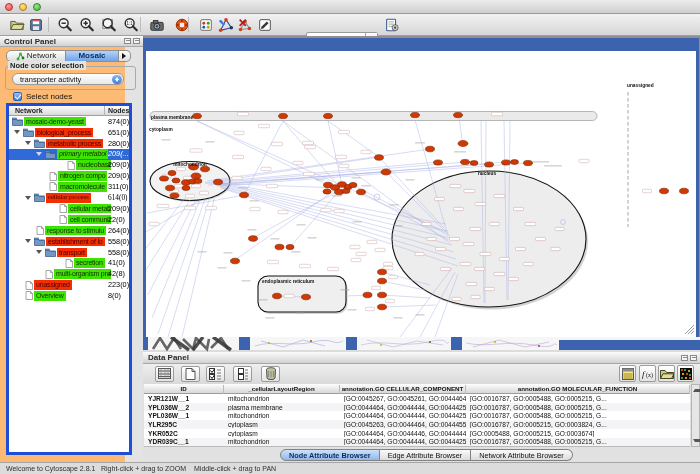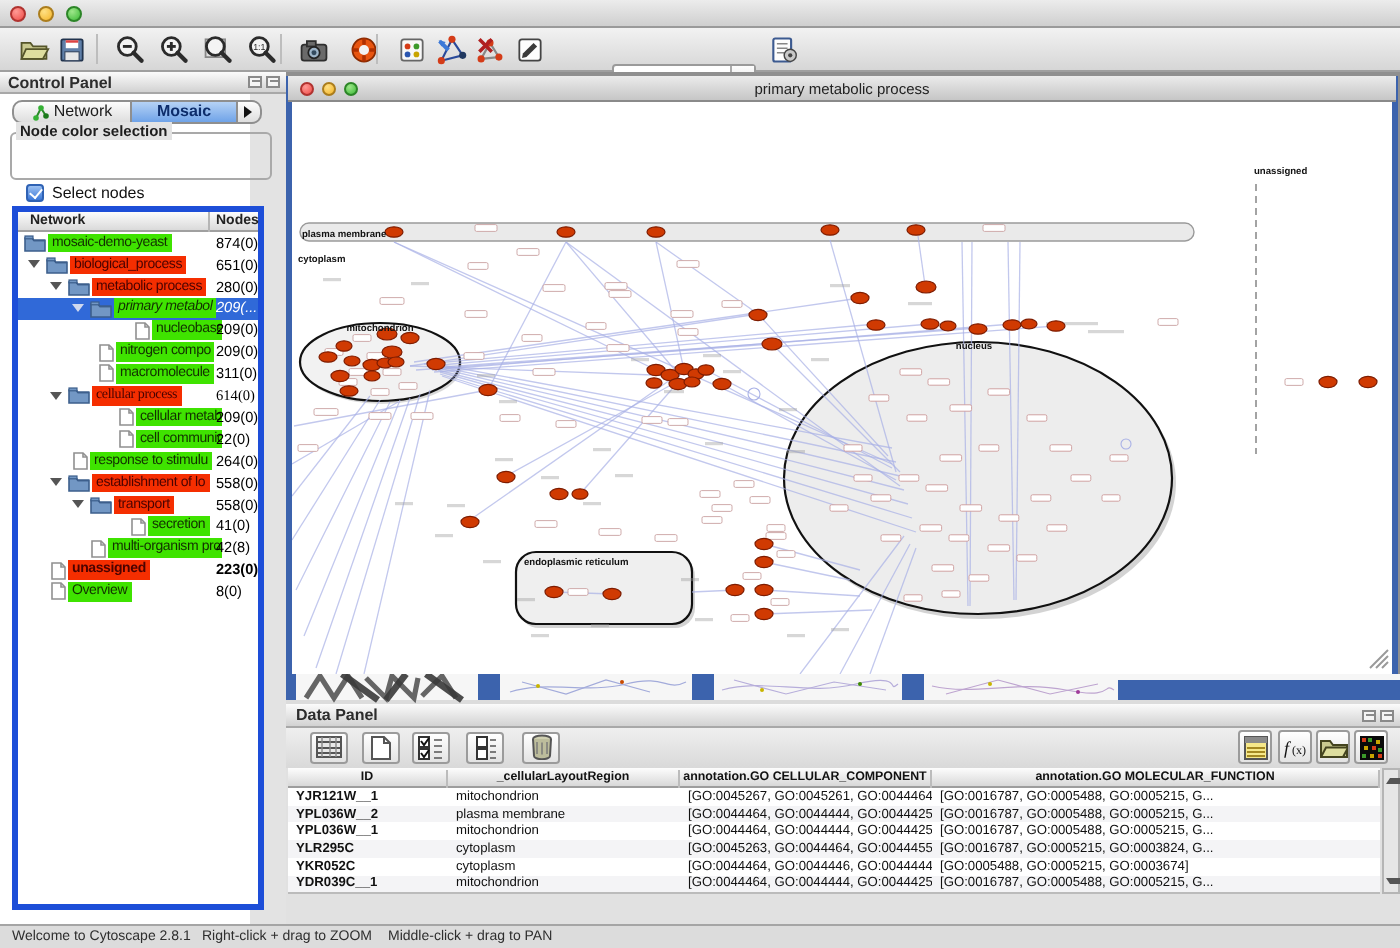--- a/index.html
+++ b/index.html
@@ -18,21 +18,21 @@
   .tbi{position:absolute;top:3px}
   .tbsep{position:absolute;top:3px;width:1px;height:15px;background:#bdbdbd}
   #search-label{top:21px;font-size:7.5px;color:#222}
   #search-box{top:18px;width:72px;height:13px;background:#fff;border:1px solid #9a9a9a;
     border-radius:2px;box-sizing:border-box}
   #search-input{border:0;outline:0;width:58px;height:11px;font-size:7px;padding:0 2px;background:transparent}
   #search-arrow-btn{position:absolute;right:0;top:0;width:11px;height:11px;border-left:1px solid #aaa;
     background:linear-gradient(#fdfdfd,#dcdcdc)}
   #search-arrow-btn:after{content:"";position:absolute;left:3px;top:4px;border:2.5px solid transparent;border-top:3.5px solid #333}
   
-  #control-panel{left:0;top:36px;width:125px;height:426px;background:#ffffff}
+  #control-panel{left:0;top:36px;width:125px;height:426px;background:#fdba74}
   #cp-header{left:0;top:0;width:143px;height:11px;background:linear-gradient(#fbfbfb,#d2d2d2);
     border-bottom:1px solid #a8a8a8;box-sizing:border-box}
   #cp-title{left:4px;top:1px;font-size:8px;font-weight:bold;color:#2c2c2c}
   #cp-tabs{left:6px;top:14px;height:12px;display:flex}
   .cptab{height:12px;line-height:12px;font-size:8px;color:#1d1d1d;text-align:center;
     border:1px solid #8f8f8f;border-left:none;background:linear-gradient(#fdfdfd,#dedede);
     box-sizing:border-box;display:flex;align-items:center;justify-content:center;gap:2px}
   .cptab.first{border-left:1px solid #8f8f8f;border-radius:5px 0 0 5px}
   .cptab.sel{background:linear-gradient(#b5d2f5,#6fa3e8);color:#0d2d6b;font-weight:bold}
   .cptab.arrow{border-radius:0 5px 5px 0;width:12px}
@@ -254,20 +254,24 @@
         </span>
         <span>Network</span>
       </div>
       <div class="cptab sel" style="width: 53px;">
         <span>Mosaic</span>
       </div>
       <div class="cptab arrow"></div>
     </div>
   <div class="abs" id="ncs-group"></div>
   <span class="abs" id="ncs-title">Node color selection</span>
+  <div class="abs" id="ncs-combo">
+    <span class="abs" id="ncs-combo-text">transporter activity</span>
+    <span id="ncs-stepper"></span>
+  </div>
   <div class="abs" id="select-nodes-row">
     <span id="sn-box"></span>
     <span id="sn-label">Select nodes</span>
   </div>
   <div class="abs" id="tree">
     <div id="tree-header">
       <span class="th" style="left:6px">Network</span>
       <span class="th" style="left:99px">Nodes</span>
       <span id="tree-col-sep"></span>
     </div>
@@ -428,21 +432,21 @@
         <div class="trow" style="top: 162.6px;">
           <span class="tico" style="left: 36px;">
             <svg width="8" height="9" viewBox="0 0 8 9">
               <path d="M1,0.5 L5.5,0.5 L7.5,2.5 L7.5,8.5 L1,8.5 Z" fill="#fff" stroke="#909090" stroke-width="0.8"></path>
               <path d="M5.5,0.5 L5.5,2.5 L7.5,2.5" fill="none" stroke="#909090" stroke-width="0.8"></path>
             </svg>
           </span>
           <span class="tlabel green" style="left: 45px; max-width: 53px;">multi-organism pro</span>
           <span class="tnodes">42(8)</span>
         </div>
-        <div class="trow" style="top: 173.5px; font-weight: bold;">
+        <div class="trow" style="top: 173.5px;">
           <span class="tico" style="left: 16px;">
             <svg width="8" height="9" viewBox="0 0 8 9">
               <path d="M1,0.5 L5.5,0.5 L7.5,2.5 L7.5,8.5 L1,8.5 Z" fill="#fff" stroke="#909090" stroke-width="0.8"></path>
               <path d="M5.5,0.5 L5.5,2.5 L7.5,2.5" fill="none" stroke="#909090" stroke-width="0.8"></path>
             </svg>
           </span>
           <span class="tlabel red" style="left: 25px; max-width: 73px;">unassigned</span>
           <span class="tnodes">223(0)</span>
         </div>
         <div class="trow" style="top: 184.4px;">
@@ -455,26 +459,20 @@
           <span class="tlabel green" style="left: 25px; max-width: 73px;">Overview</span>
           <span class="tnodes">8(0)</span>
         </div>
       </div>
   </div>
 </div>
 
 <div class="abs" id="desktop"></div>
 
 <div class="abs" id="netwin">
-  <div id="nw-titlebar">
-    <span class="tl2" style="left:6px;background:radial-gradient(circle at 35% 30%,#ff9a95,#ef4b47);border:0.5px solid #b03330"></span>
-    <span class="tl2" style="left:17px;background:radial-gradient(circle at 35% 30%,#ffe084,#f4b428);border:0.5px solid #ab7d1d"></span>
-    <span class="tl2" style="left:28px;background:radial-gradient(circle at 35% 30%,#9ee68a,#3cba37);border:0.5px solid #2c8527"></span>
-    <span id="nw-title">primary metabolic process</span>
-  </div>
   <div id="nw-canvas">
     <svg id="graph-svg" width="550" height="286" viewBox="146 51 550 286">
         <rect x="150" y="111.5" width="447" height="9" rx="4.5" fill="#eaeaea" stroke="#9a9a9a" stroke-width="0.7"></rect>
         <ellipse cx="191" cy="182.5" rx="40" ry="19.5" fill="#b9b9b9" opacity="0.55"></ellipse>
         <ellipse cx="190" cy="181" rx="40" ry="19.5" fill="#f2f2f2" stroke="#111" stroke-width="1.1"></ellipse>
         <ellipse cx="491" cy="241.5" rx="97" ry="68" fill="#a8a8a8" opacity="0.5"></ellipse>
         <ellipse cx="489" cy="239" rx="97" ry="68" fill="#ededed" stroke="#111" stroke-width="1.1"></ellipse>
         <rect x="259.5" y="278" width="88" height="36" rx="10" fill="#a8a8a8" opacity="0.5"></rect>
         <rect x="258" y="276" width="88" height="36" rx="10" fill="#efefef" stroke="#111" stroke-width="1.1"></rect>
         <line x1="628" y1="92" x2="628" y2="227" stroke="#9a9a9a" stroke-width="0.9" stroke-dasharray="3.5,2.5"></line>
@@ -872,19 +870,24 @@
           <span class="dpcell" style="left: 80px; width: 116px;">mitochondrion</span>
           <span class="dpcell" style="left: 196px; width: 126px;">[GO:0044464, GO:0044444, GO:0044425, G...</span>
           <span class="dpcell" style="left: 322px; width: 224px;">[GO:0016787, GO:0005488, GO:0005215, G...</span>
         </div>
       </div>
   </div>
   <div id="dp-vscroll">
     <span class="sa" style="top:2px;border-bottom:3px solid #555"></span>
     <span class="sa" style="bottom:2px;border-top:3px solid #555"></span>
   </div>
+  <div id="dp-tabs">
+      <div class="dptab first sel">Node Attribute Browser</div>
+      <div class="dptab">Edge Attribute Browser</div>
+      <div class="dptab last">Network Attribute Browser</div>
+    </div>
 </div>
 
 <div class="abs" id="statusbar">
   <span class="status-text" style="left:6px">Welcome to Cytoscape 2.8.1</span>
   <span class="status-text" style="left:101px">Right-click + drag to ZOOM</span>
   <span class="status-text" style="left:194px">Middle-click + drag to PAN</span>
 </div>
 
 </body></html>

